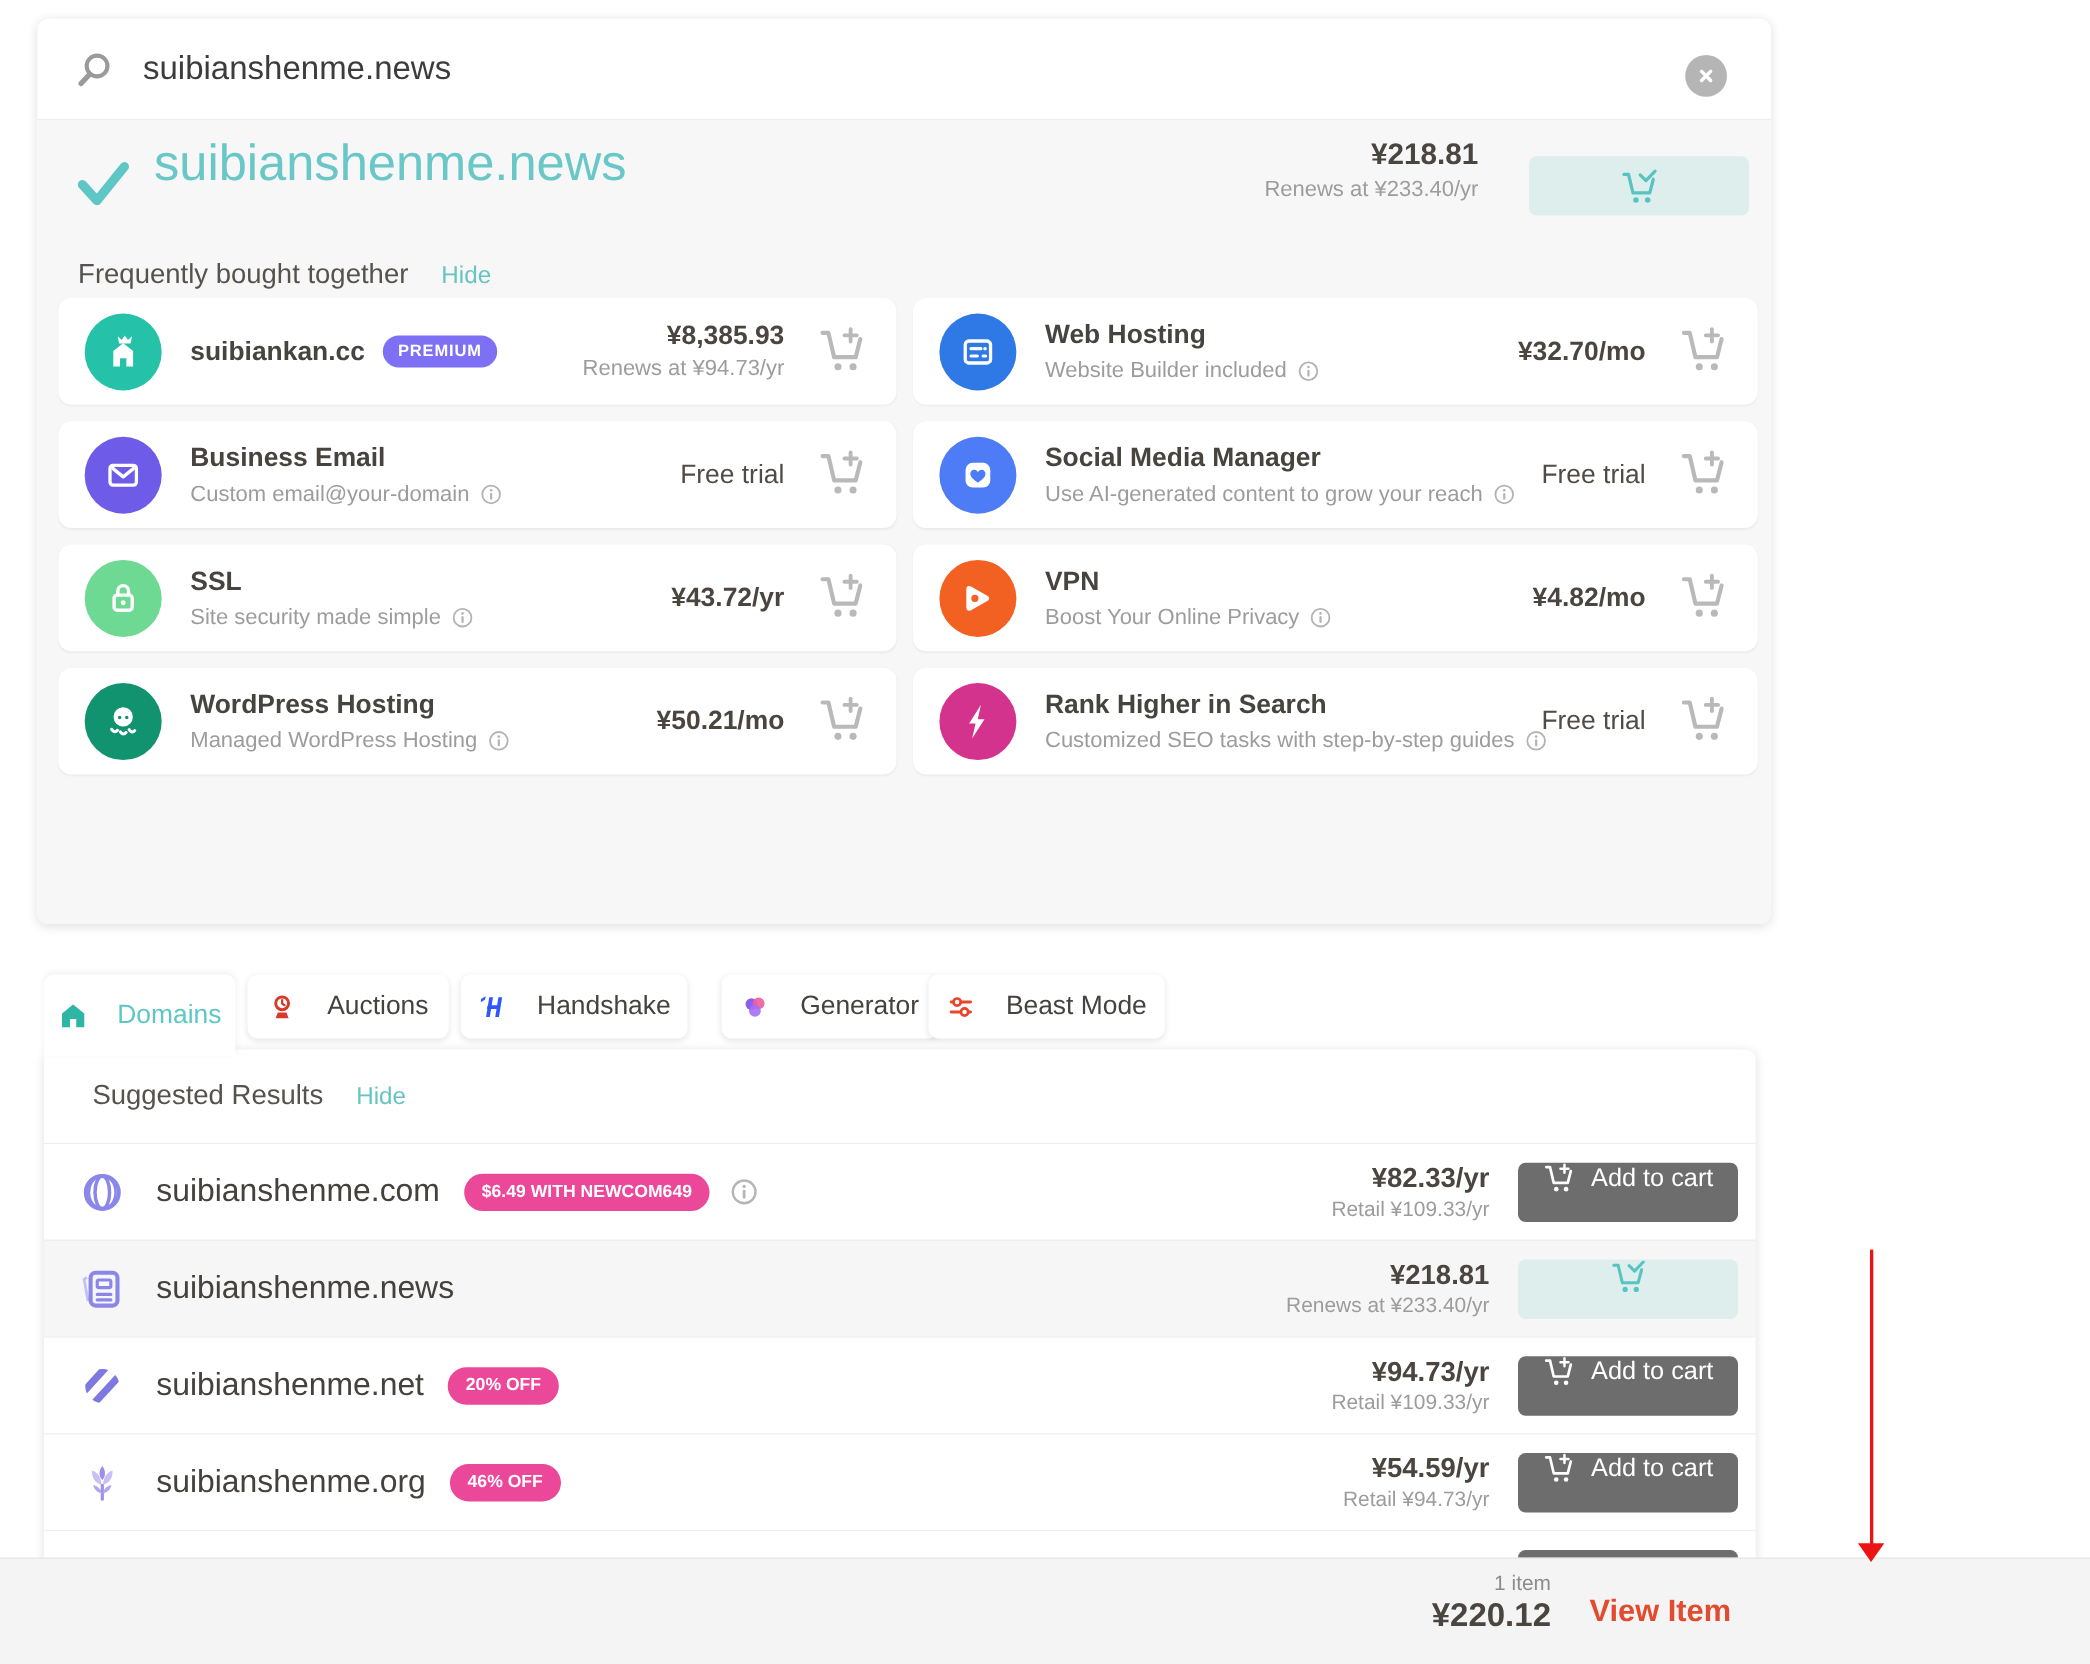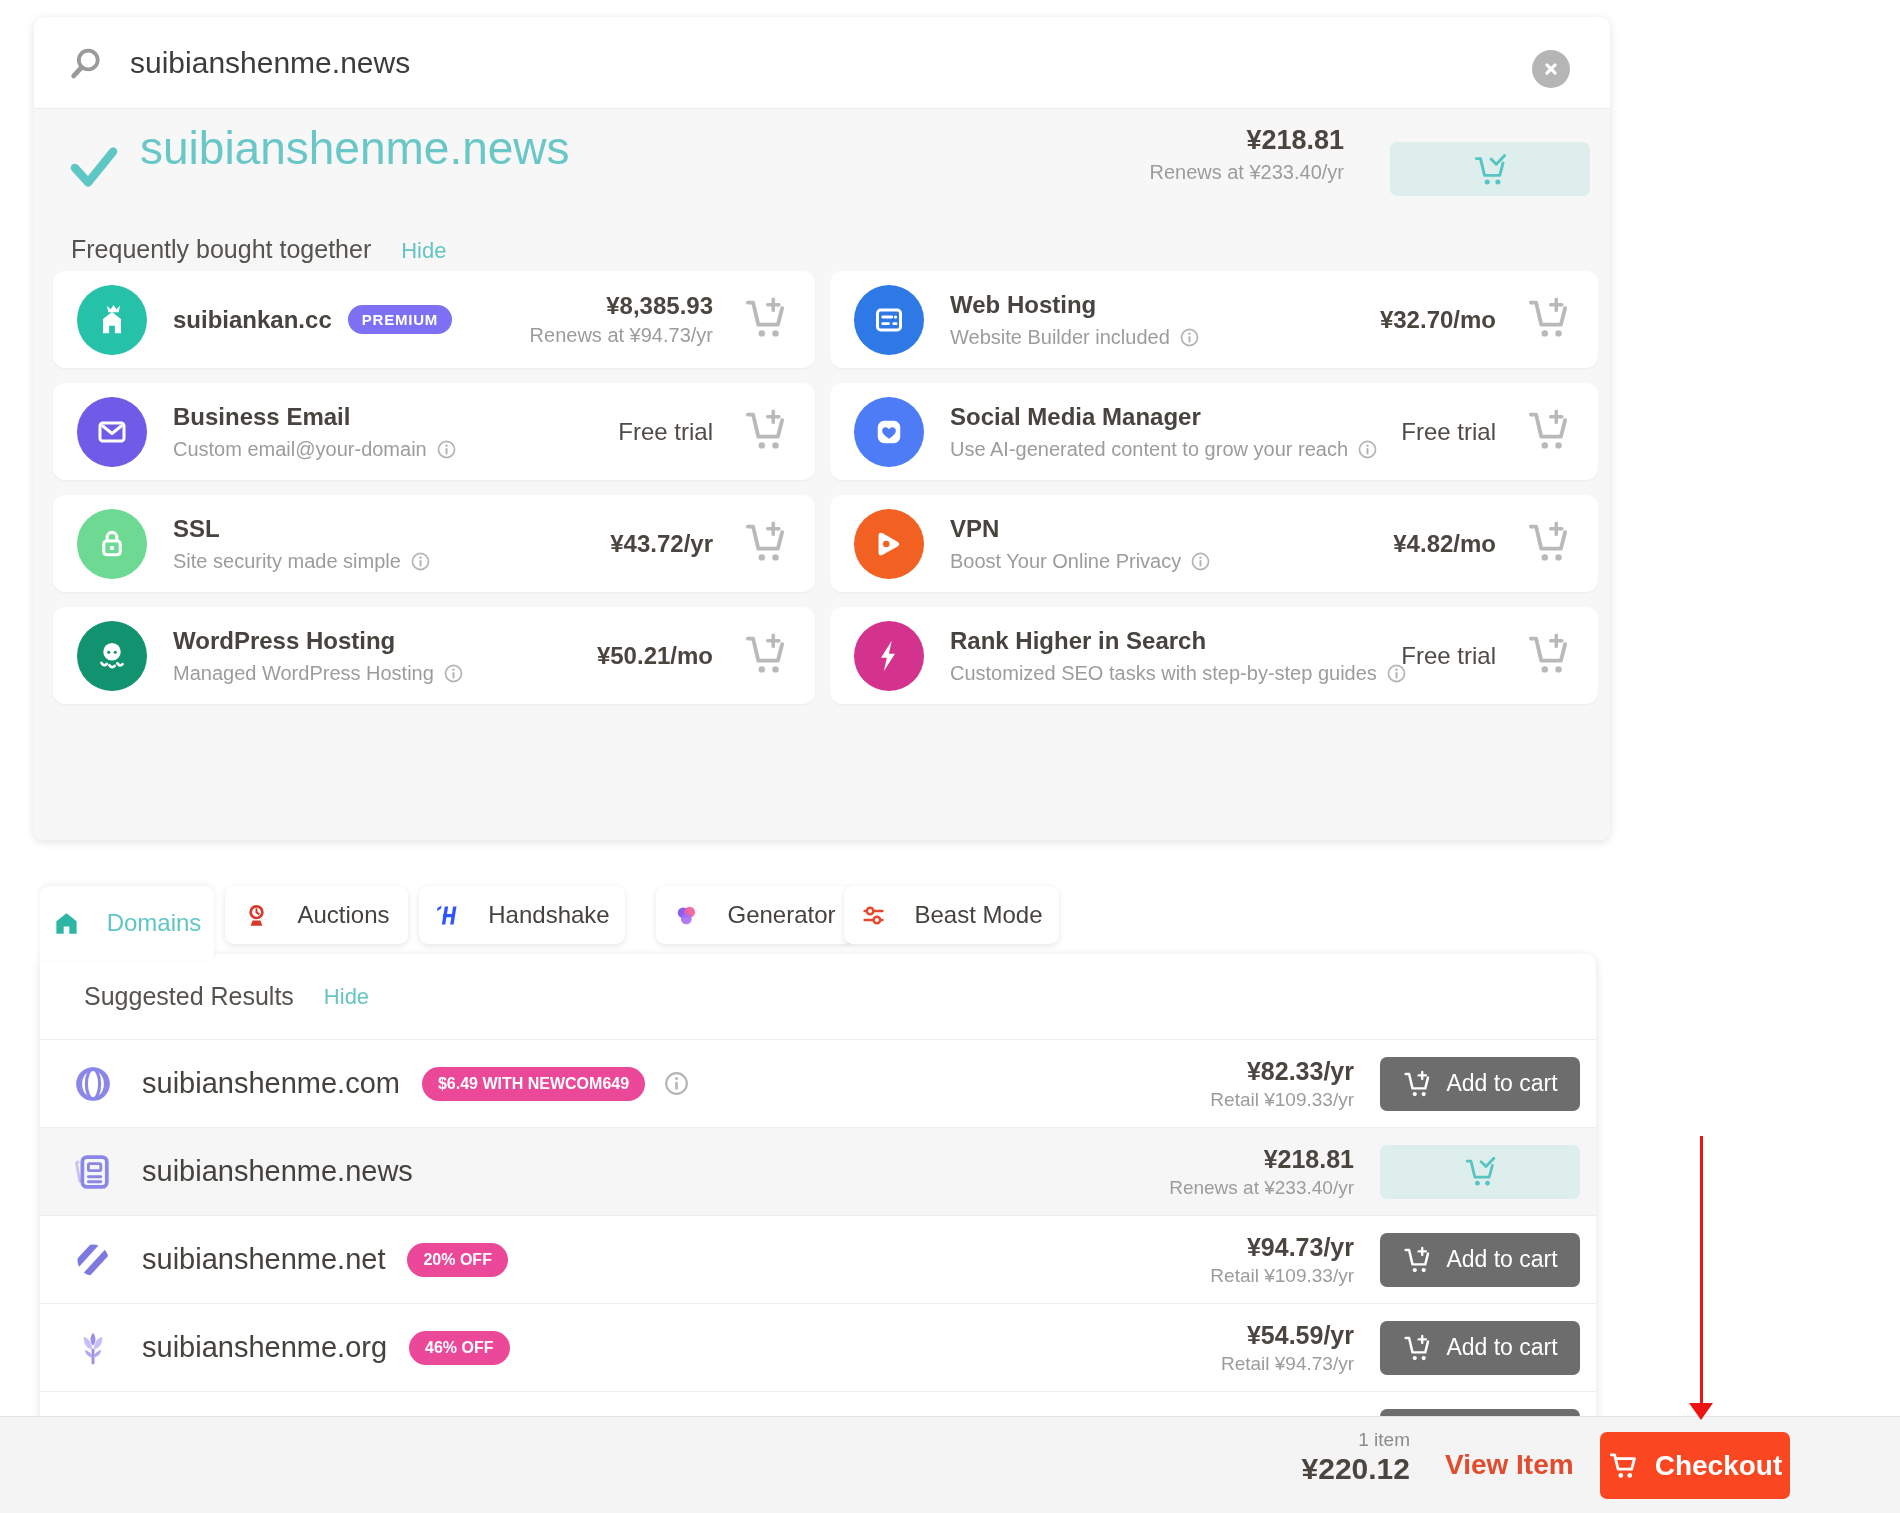--- a/index.html
+++ b/index.html
@@ -78,21 +78,21 @@
   .sug-row.hl { background: #f6f6f6; }
   .row-icon { width: 46px; height: 46px; margin: 0 26px 0 14px; flex: none; }
   .row-domain { font-size: 29px; color: #45413d; white-space: nowrap; }
   .row-badge { background: #ec4899; color: #fff; font-size: 16px; font-weight: 700; padding: 8px 16px;
                border-radius: 18px; margin-left: 22px; white-space: nowrap; }
   .row-info { width: 27px; height: 27px; color: #b5b5b5; margin-left: 18px; cursor: pointer; flex: none; }
   .row-right { margin-left: auto; text-align: right; margin-right: 26px; white-space: nowrap; }
   .row-price { font-size: 25px; font-weight: 700; color: #4b4540; }
   .row-sub { font-size: 19px; color: #9c9c9c; margin-top: 3px; }
   .row-btn { width: 200px; height: 54px; border: none; border-radius: 7px; background: #6d6d6d; color: #fff;
-             font-size: 23px; font-family: inherit; display: flex; align-items: center; justify-content: center;
+             font-size: 23px; font-family: inherit; display: flex; align-items: flex-start; justify-content: center;
              gap: 13px; cursor: pointer; flex: none; }
   .row-btn svg { width: 31px; height: 28px; }
   .row-btn.teal { background: #ddeeed; color: #57c4c1; }
   .row-btn.teal svg { width: 35px; height: 31px; }
   .sug-row.partial .row-btn { margin-left: auto; }
 
   
   .cart-bar { position: absolute; left: 0; top: 1416px; width: 1900px; height: 97px; background: #f4f4f4;
               border-top: 1px solid #e4e4e4; z-index: 50; }
   .totals { position: absolute; right: 490px; top: 12px; text-align: right; }
@@ -592,21 +592,15 @@
     <div class="shaft"></div>
     <div class="tip"></div>
   </div>
 
   <footer class="cart-bar">
     <div class="totals">
       <div class="count">1 item</div>
       <div class="total">¥220.12</div>
     </div>
     <a class="view-item">View Item</a>
-    <button class="checkout-btn">
-      <svg>
-          <use href="#g-cart-plain"></use>
-        </svg>
-      <span>Checkout</span>
-    </button>
   </footer>
 
 </div>
 
 </body></html>

